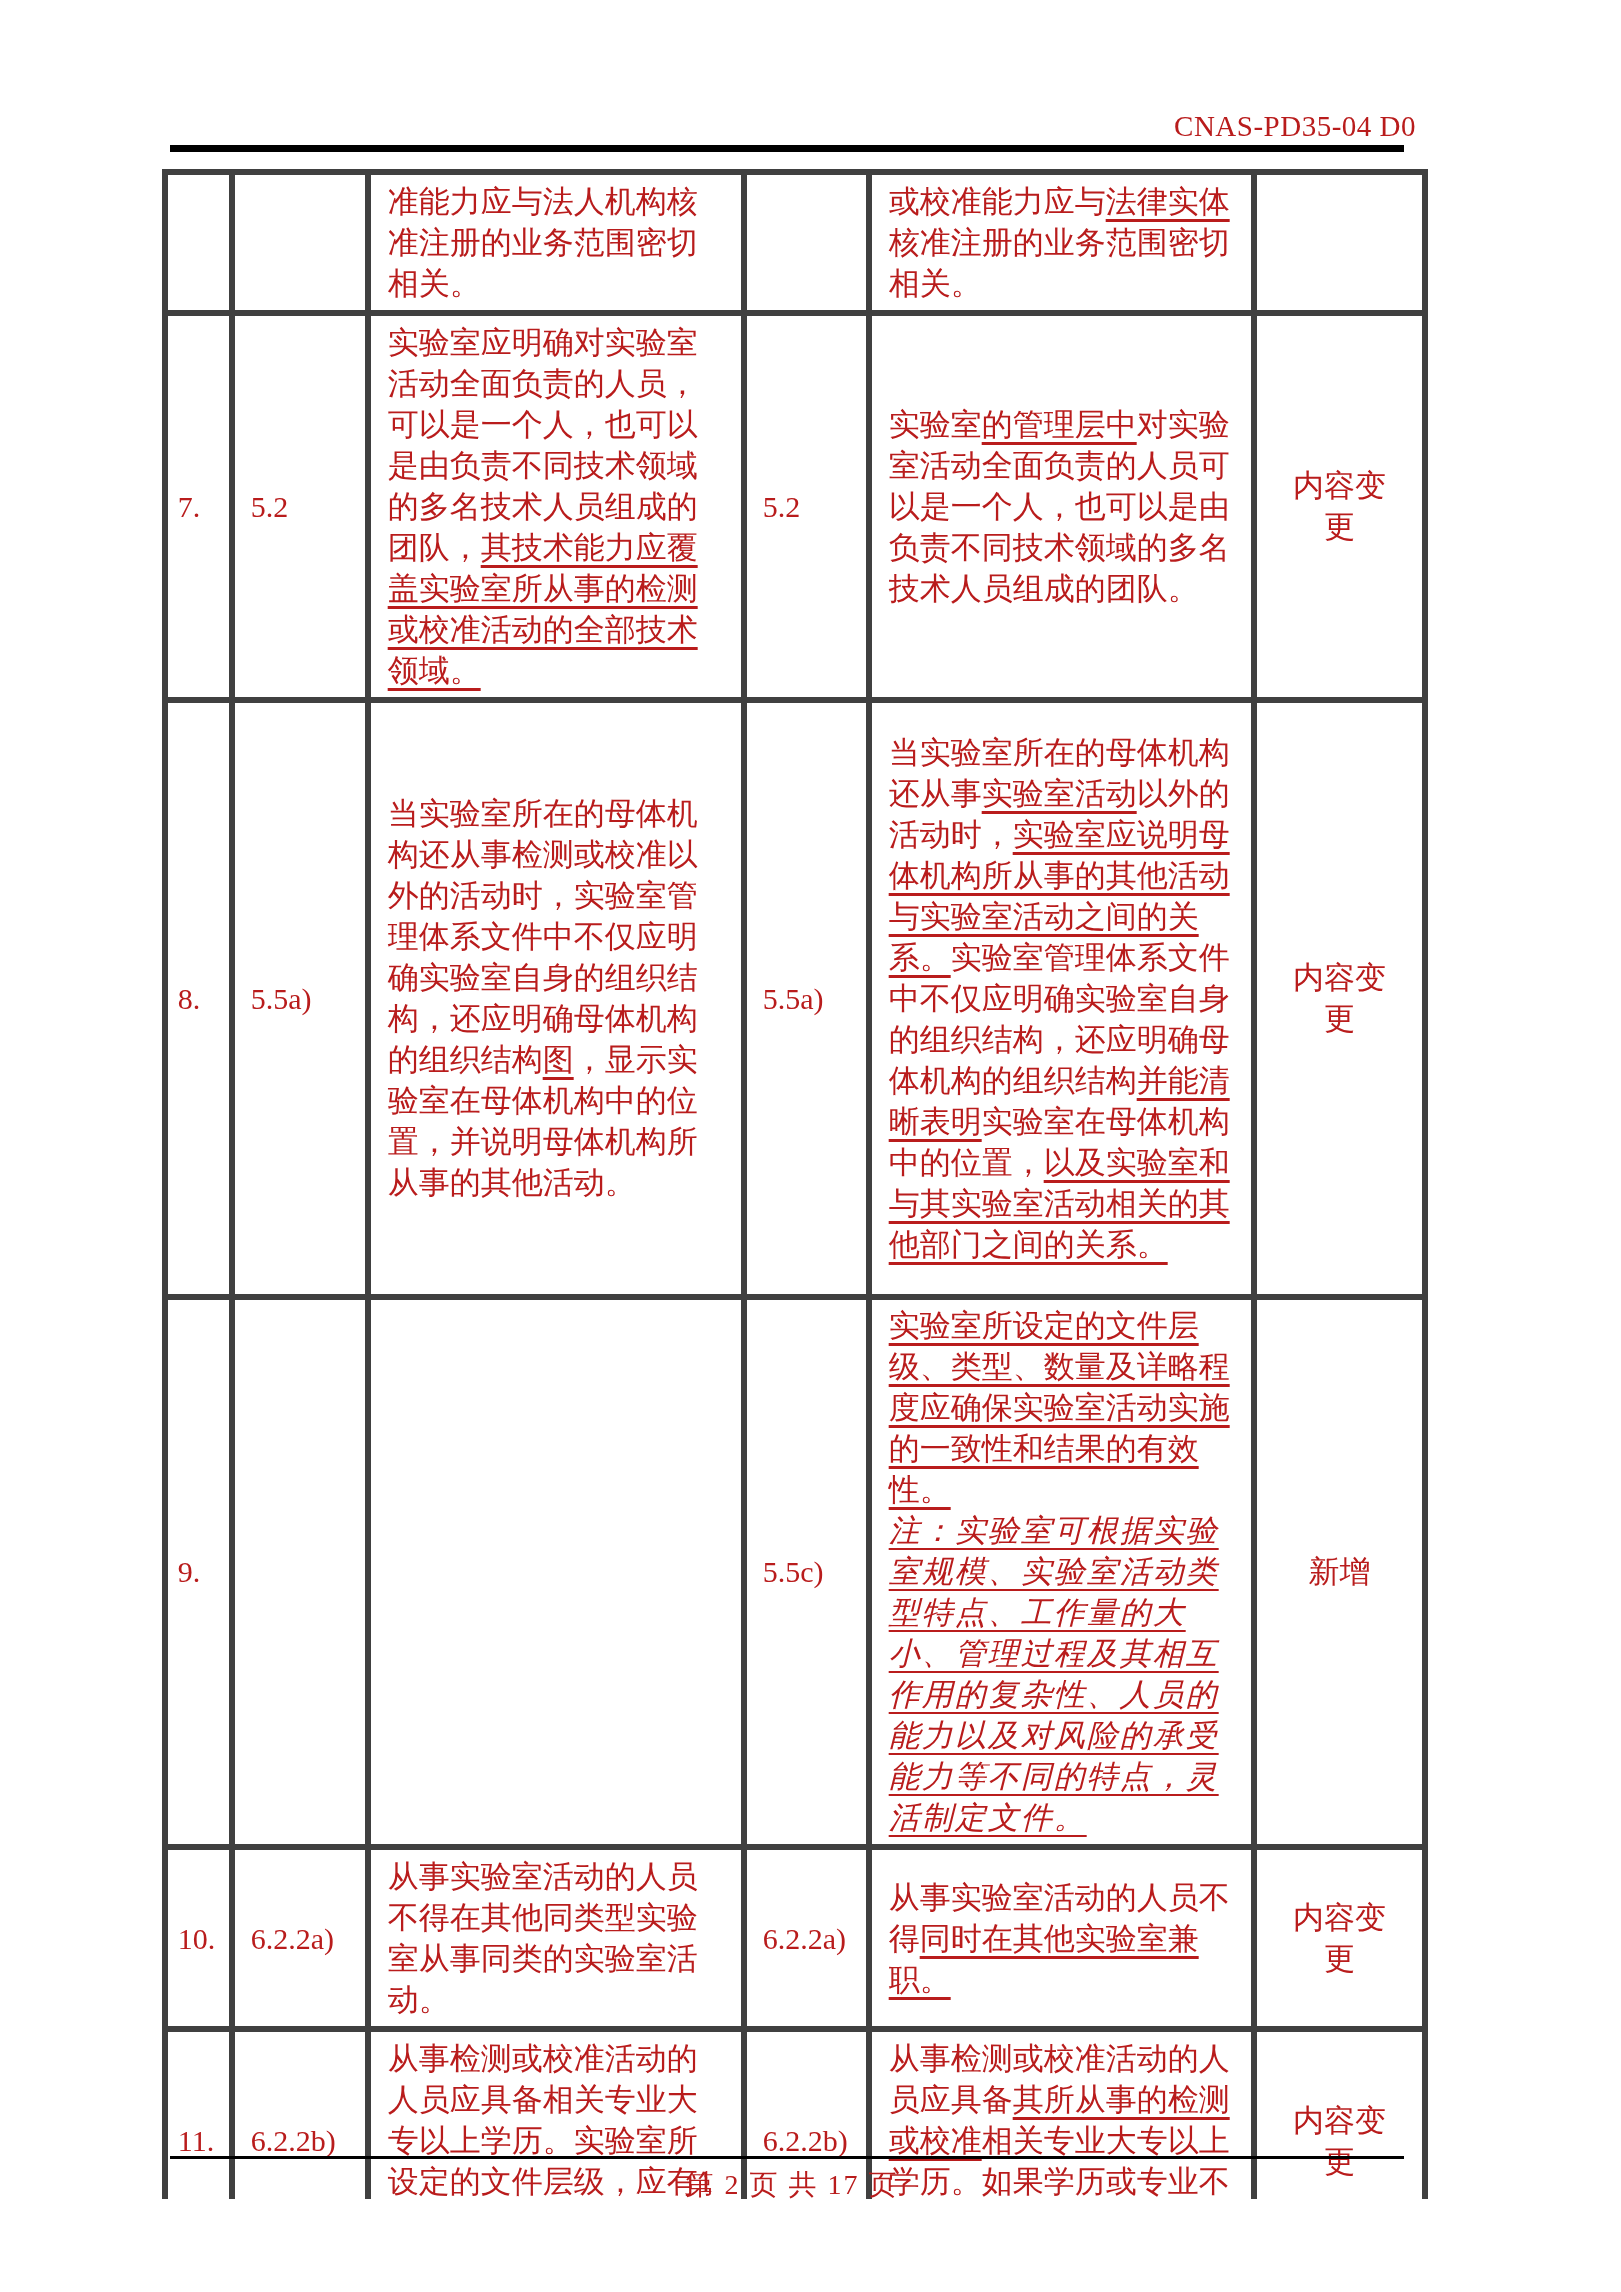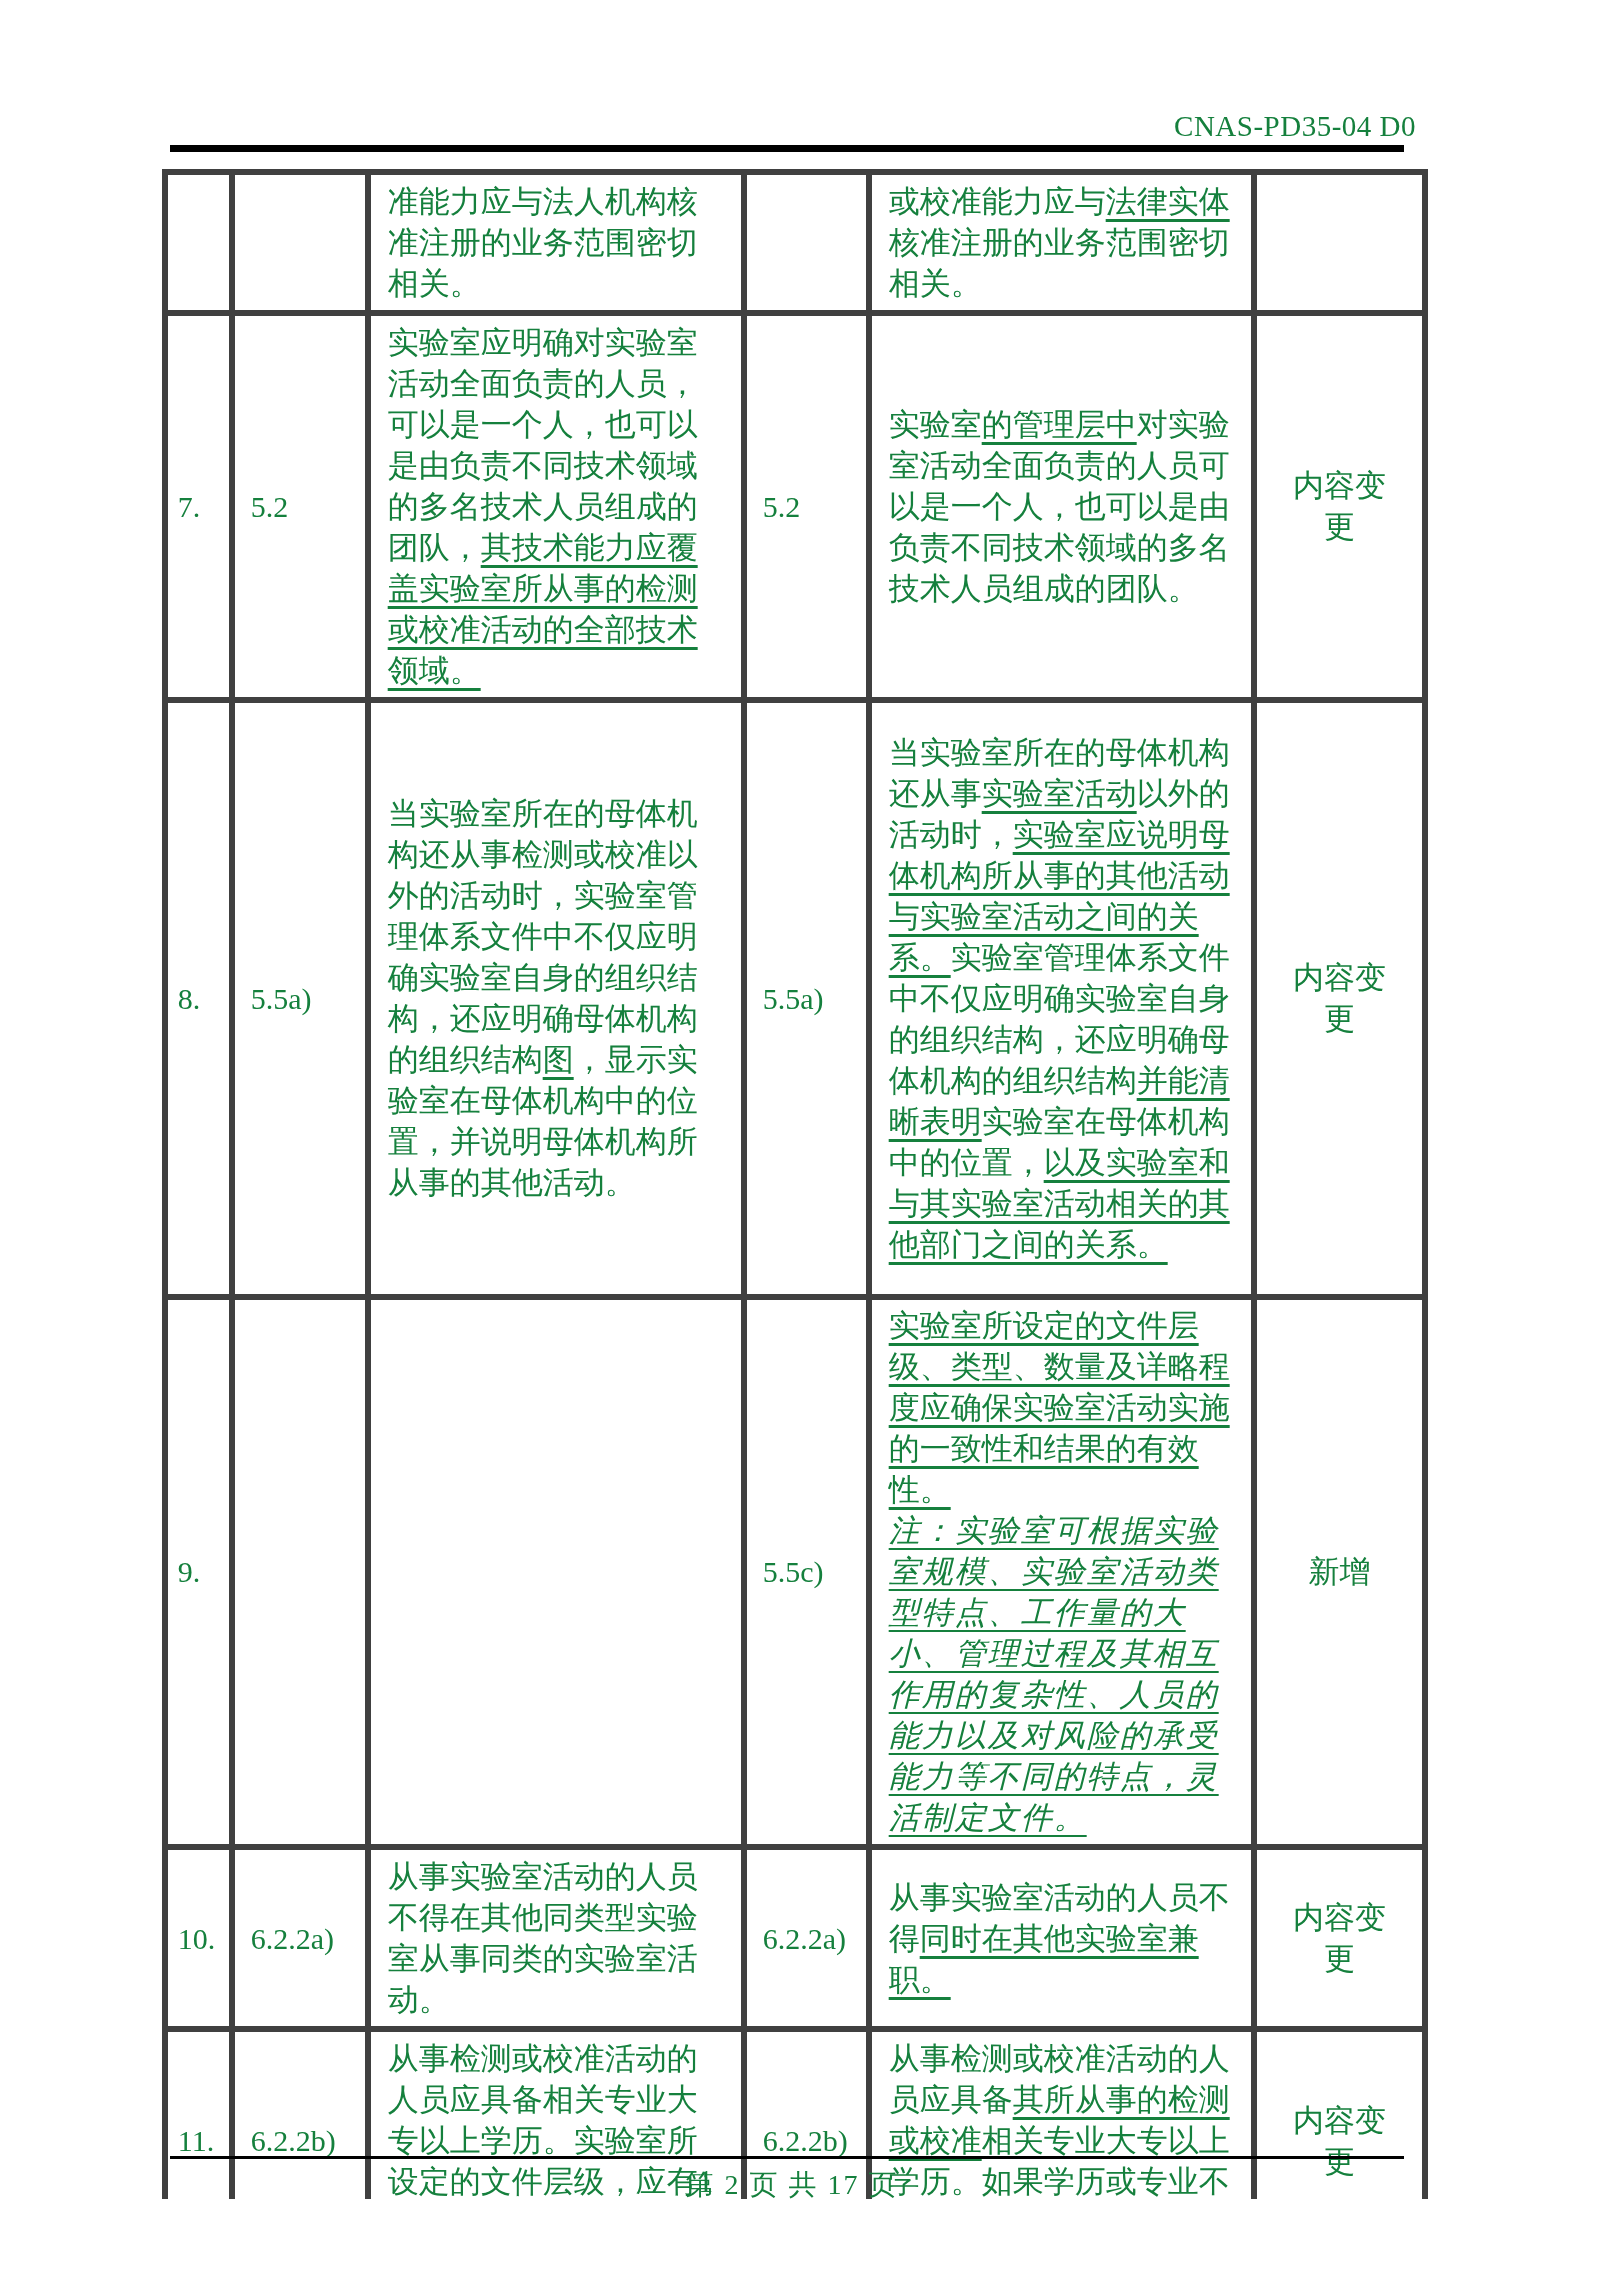--- a/index.html
+++ b/index.html
@@ -1,20 +1,20 @@
 <!DOCTYPE html>
 <html><head>
 <meta charset="utf-8">
 <style>
   html,body { margin:0; padding:0; background:#ffffff; }
   .page {
     position:relative;
     width:1621px; height:2199px;
     background:#ffffff;
-    color:#15803d;
+    color:#b91c1c;
     font-family:"Liberation Serif","DejaVu Serif",serif;
     overflow:hidden;
   }
   .doc-code {
     position:absolute;
     top:110px; right:205px;
     font-size:29px;
     letter-spacing:0.5px;
     white-space:nowrap;
   }

